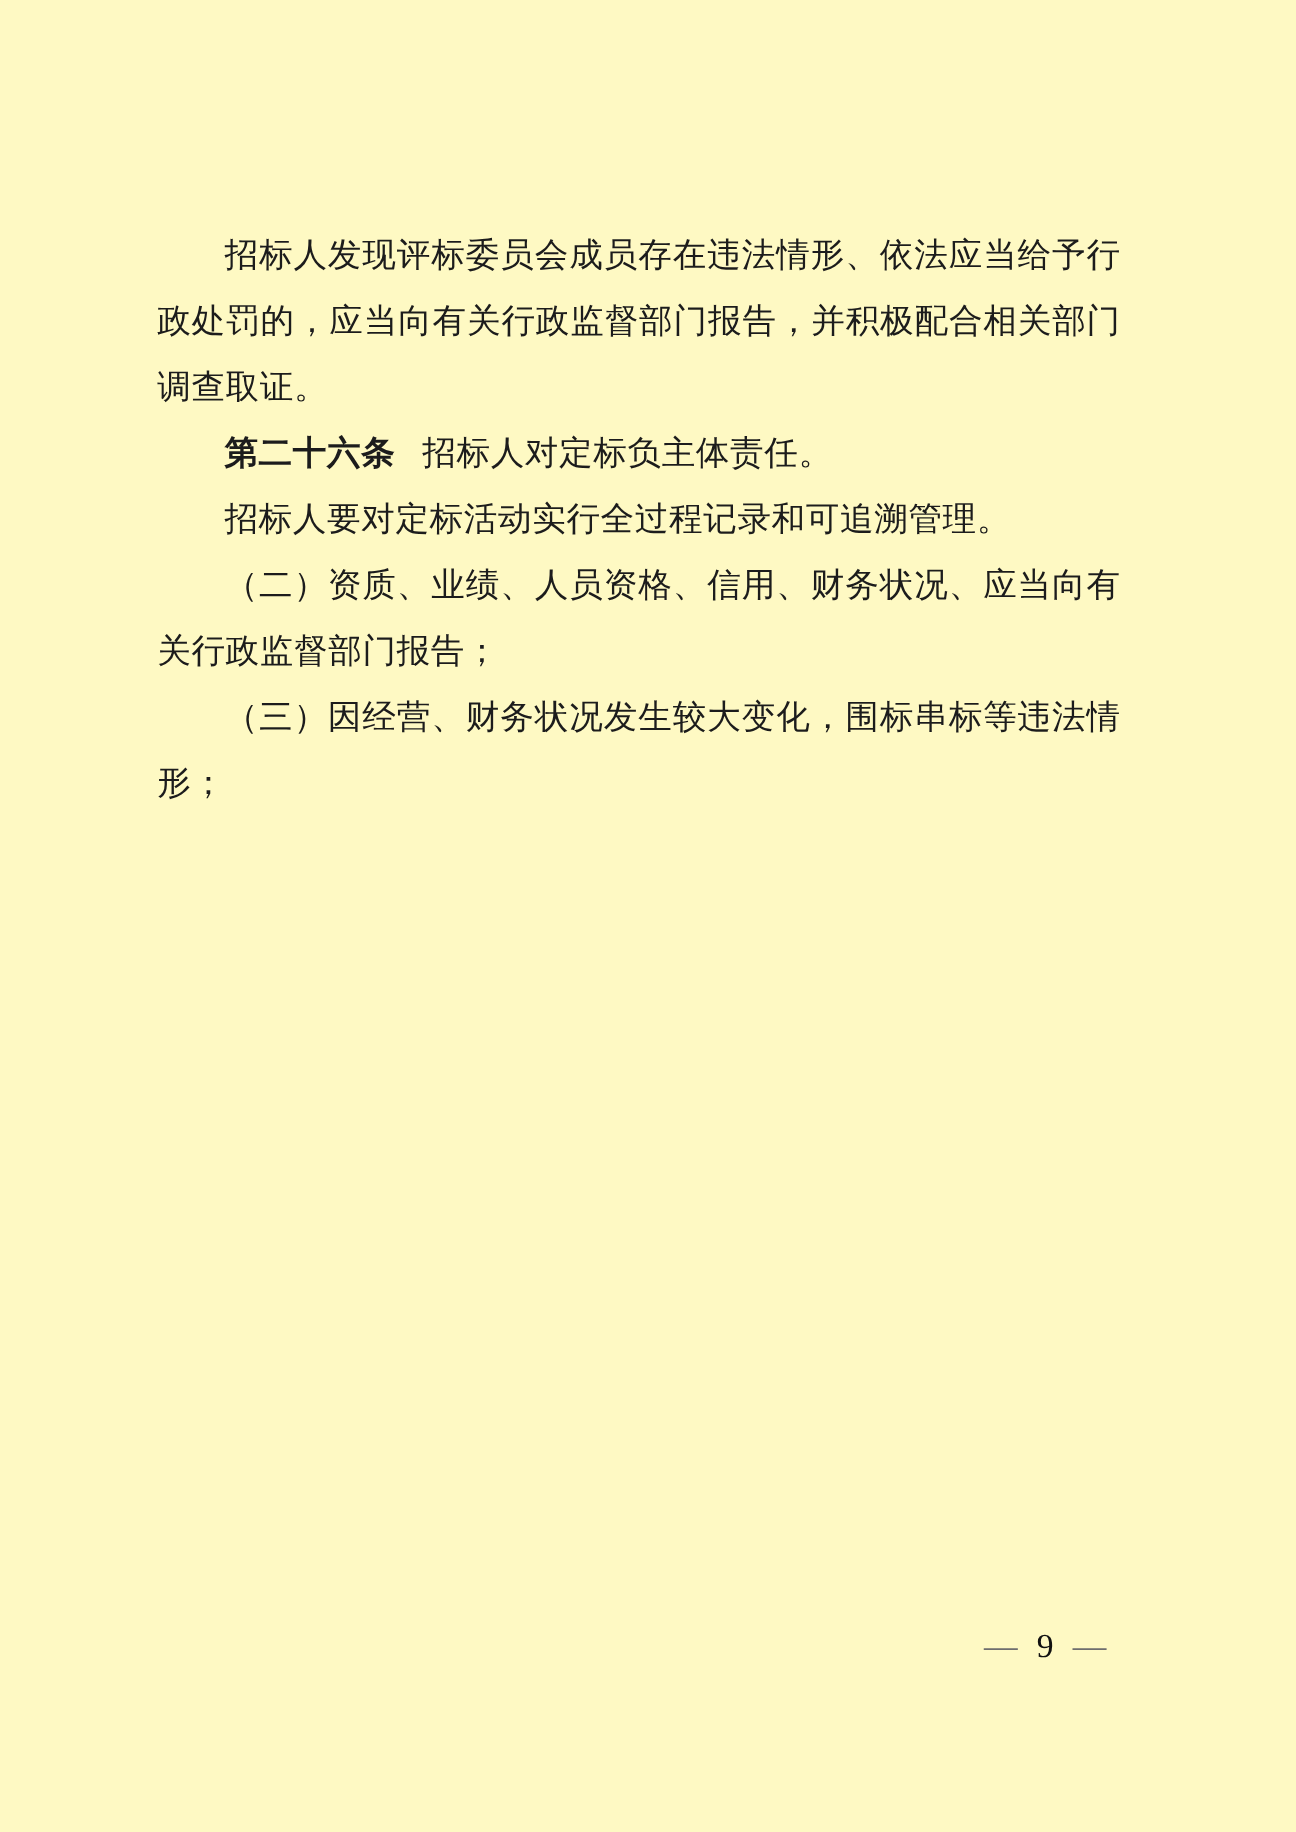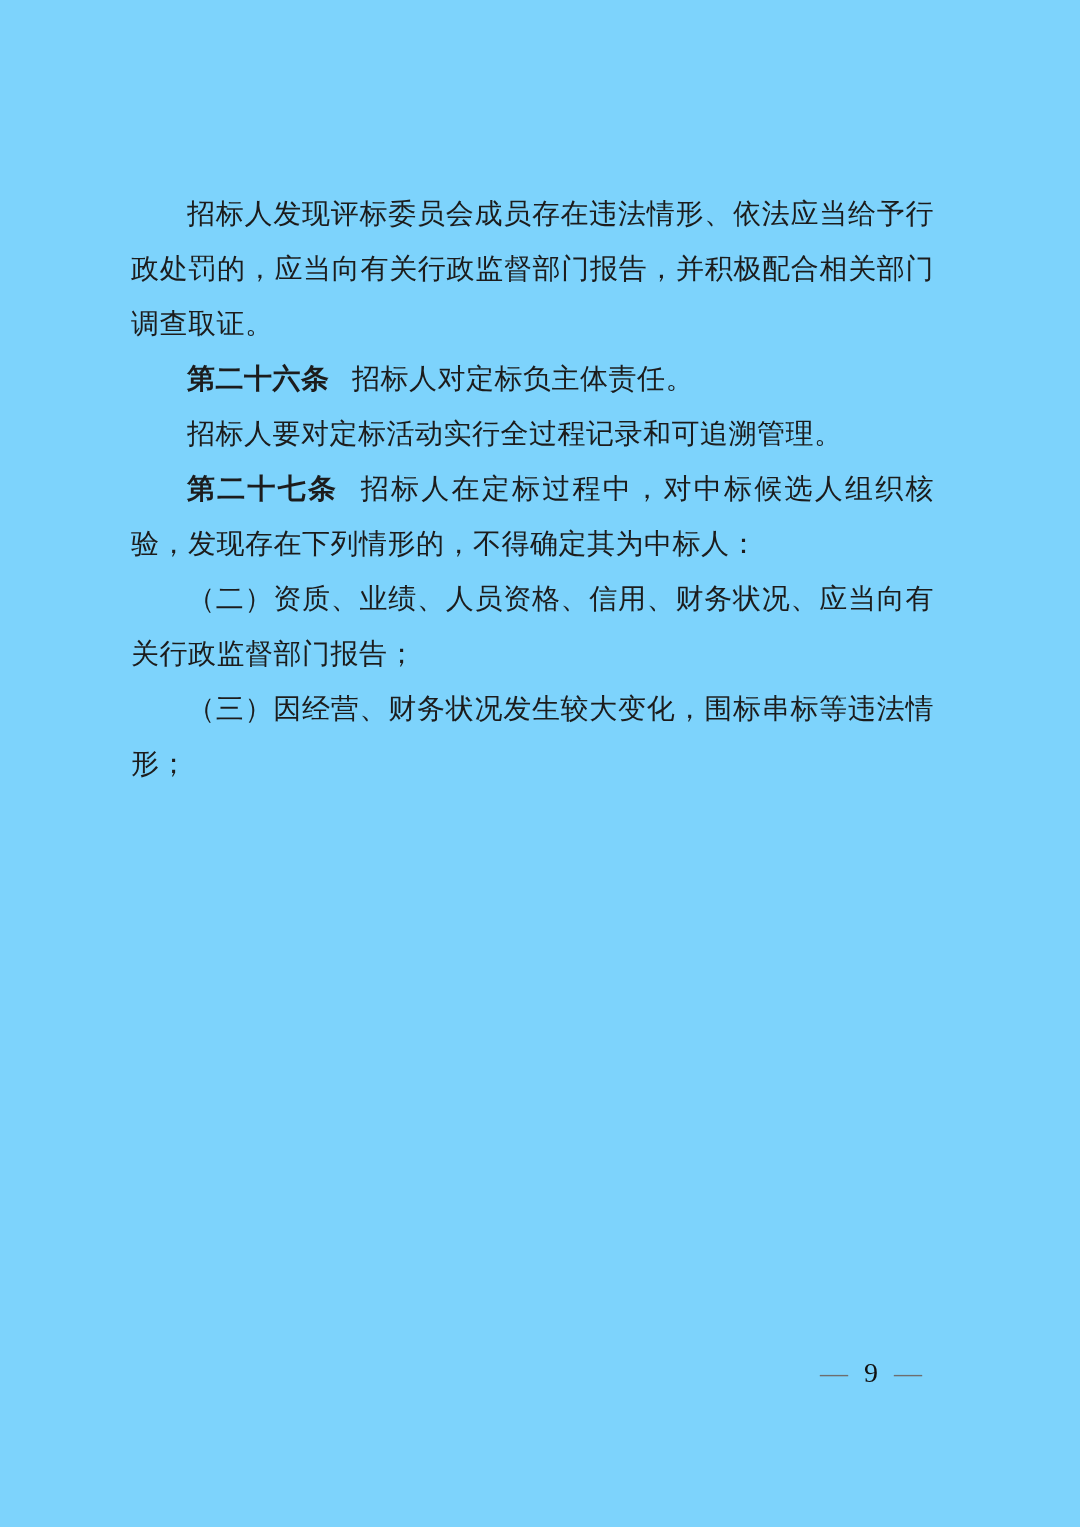--- a/index.html
+++ b/index.html
@@ -4,21 +4,21 @@
 <style>
   html, body {
     margin: 0;
     padding: 0;
     background: #ffffff;
   }
   .page {
     position: relative;
     width: 1080px;
     height: 1527px;
-    background: #7dd3fc;
+    background: #fef9c3;
     color: #1c1c1c;
     font-family: "Liberation Serif", "DejaVu Serif", serif;
     overflow: hidden;
   }
   .content {
     position: absolute;
     left: 131px;
     top: 186px;
     width: 803px;
     text-align: justify;
@@ -58,20 +58,19 @@
   }
 </style>
 </head>
 <body>
 
 <div class="page">
   <main class="content" id="content">
       <p>招标人发现评标委员会成员存在违法情形、依法应当给予行政处罚的，应当向有关行政监督部门报告，并积极配合相关部门调查取证。</p>
       <p><span class="term">第二十六条</span><span>招标人对定标负主体责任。</span></p>
       <p>招标人要对定标活动实行全过程记录和可追溯管理。</p>
-      <p><span class="term">第二十七条</span><span>招标人在定标过程中，对中标候选人组织核验，发现存在下列情形的，不得确定其为中标人：</span></p>
       <p>（二）资质、业绩、人员资格、信用、财务状况、应当向有关行政监督部门报告；</p>
       <p>（三）因经营、财务状况发生较大变化，围标串标等违法情形；</p>
     </main>
   <div class="pagenum">
     <span class="dash">—</span><span class="num">9</span><span class="dash">—</span>
   </div>
 </div>
 
 </body></html>

